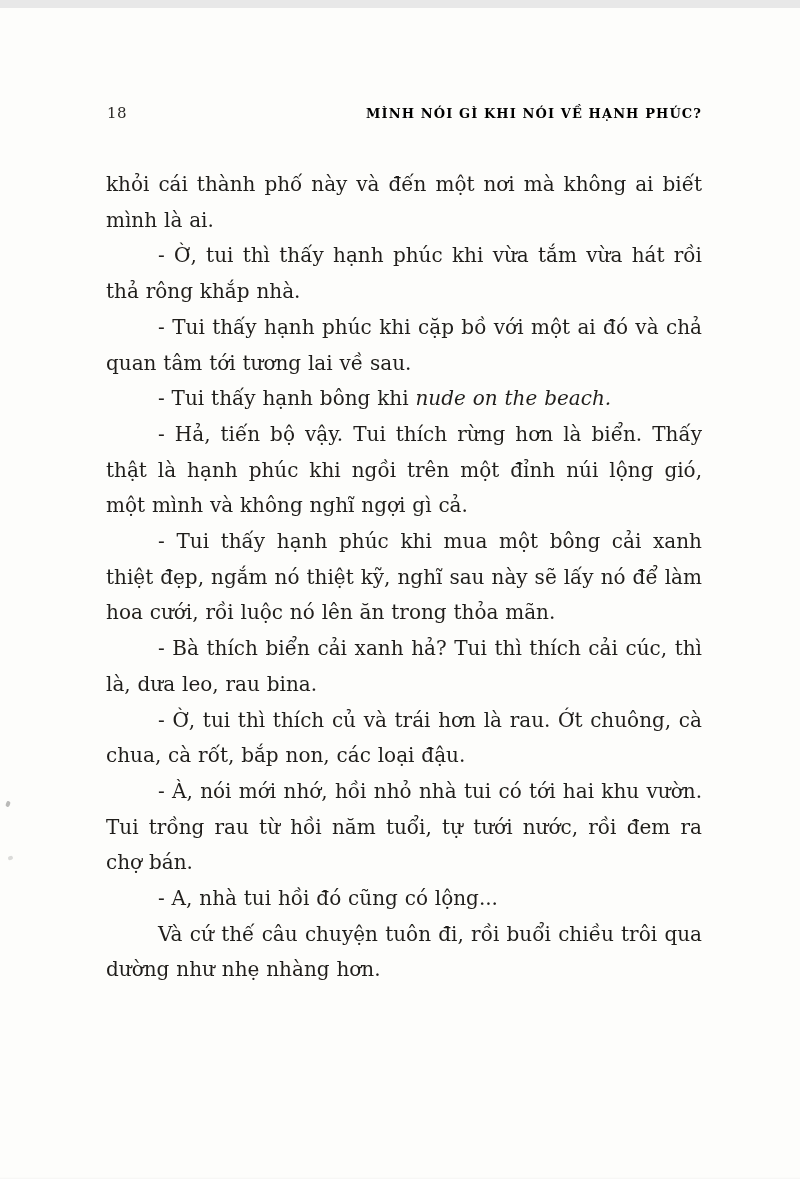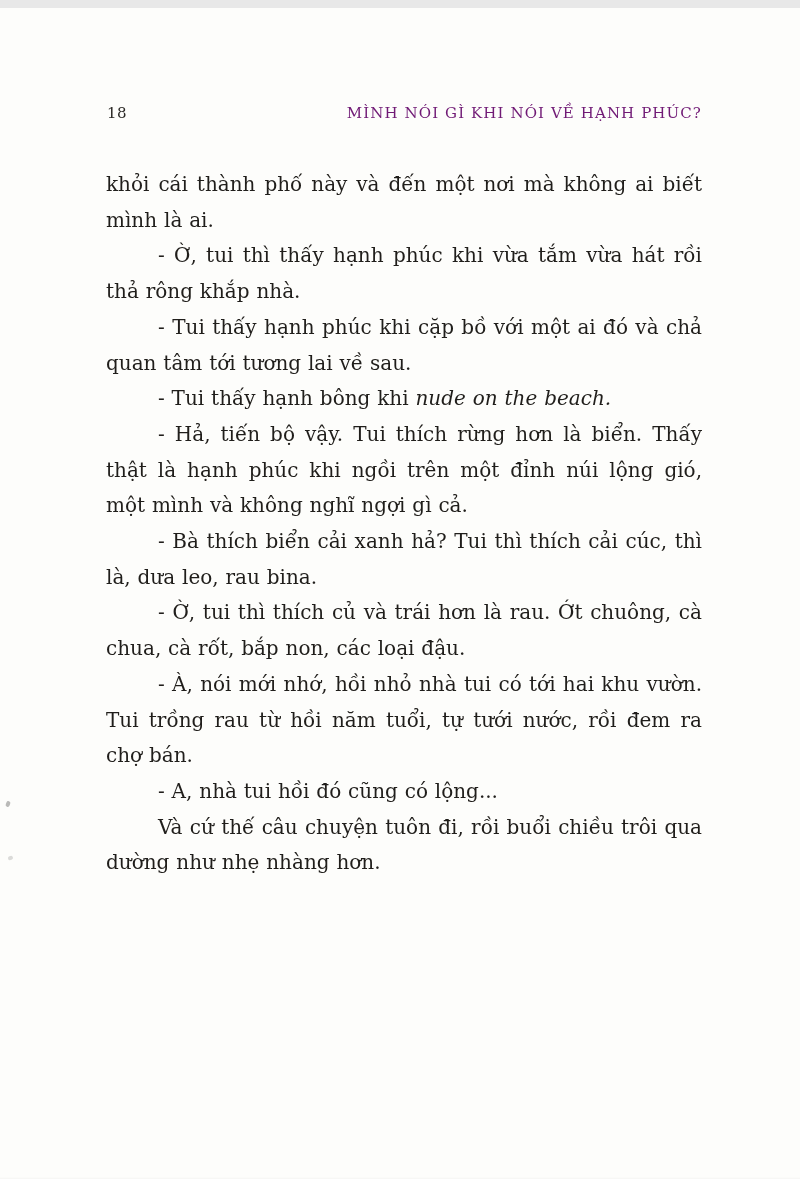--- a/index.html
+++ b/index.html
@@ -25,24 +25,25 @@
     display: flex;
     justify-content: space-between;
     align-items: baseline;
   }
   .page-number {
     font-size: 15px;
     letter-spacing: 0.5px;
     color: #2b2926;
   }
   .running-title {
-    font-size: 15px;
+    font-size: 13px;
     letter-spacing: 1.1px;
-    color: #701a75;
+    color: #000000;
     white-space: nowrap;
+    font-weight: bold;
   }
   .body-text {
     position: absolute;
     top: 159px;
     left: 106px;
     width: 596px;
   }
   .para {
     margin: 0;
     text-align: justify;
@@ -80,20 +81,21 @@
     <span class="page-number">18</span>
     <span class="running-title">MÌNH NÓI GÌ KHI NÓI VỀ HẠNH PHÚC?</span>
   </header>
 
   <main class="body-text" id="body-text">
       <p class="para"><span>khỏi cái thành phố này và đến một nơi mà không ai biết mình là ai.</span></p>
       <p class="para indent"><span>- Ờ, tui thì thấy hạnh phúc khi vừa tắm vừa hát rồi thả rông khắp nhà.</span></p>
       <p class="para indent"><span>- Tui thấy hạnh phúc khi cặp bồ với một ai đó và chả quan tâm tới tương lai về sau.</span></p>
       <p class="para indent"><span>- Tui thấy hạnh bông khi </span><em>nude on the beach.</em></p>
       <p class="para indent"><span>- Hả, tiến bộ vậy. Tui thích rừng hơn là biển. Thấy thật là hạnh phúc khi ngồi trên một đỉnh núi lộng gió, một mình và không nghĩ ngợi gì cả.</span></p>
+      <p class="para indent"><span>- Tui thấy hạnh phúc khi mua một bông cải xanh thiệt đẹp, ngắm nó thiệt kỹ, nghĩ sau này sẽ lấy nó để làm hoa cưới, rồi luộc nó lên ăn trong thỏa mãn.</span></p>
       <p class="para indent"><span>- Bà thích biển cải xanh hả? Tui thì thích cải cúc, thì là, dưa leo, rau bina.</span></p>
       <p class="para indent"><span>- Ờ, tui thì thích củ và trái hơn là rau. Ớt chuông, cà chua, cà rốt, bắp non, các loại đậu.</span></p>
       <p class="para indent"><span>- À, nói mới nhớ, hồi nhỏ nhà tui có tới hai khu vườn. Tui trồng rau từ hồi năm tuổi, tự tưới nước, rồi đem ra chợ bán.</span></p>
       <p class="para indent"><span>- A, nhà tui hồi đó cũng có lộng...</span></p>
       <p class="para indent"><span>Và cứ thế câu chuyện tuôn đi, rồi buổi chiều trôi qua dường như nhẹ nhàng hơn.</span></p>
     </main>
 
   <span class="scan-artifact a1"></span>
   <span class="scan-artifact a2"></span>
 

